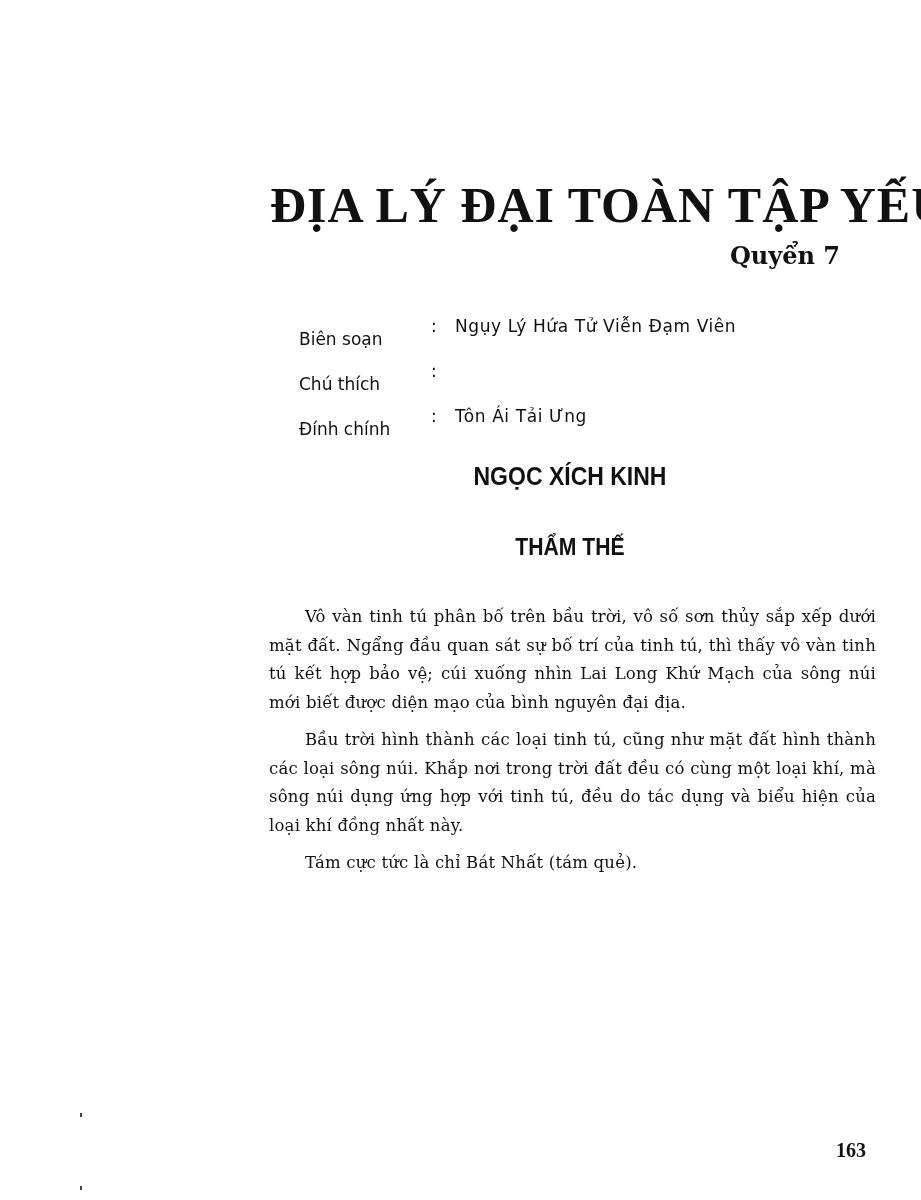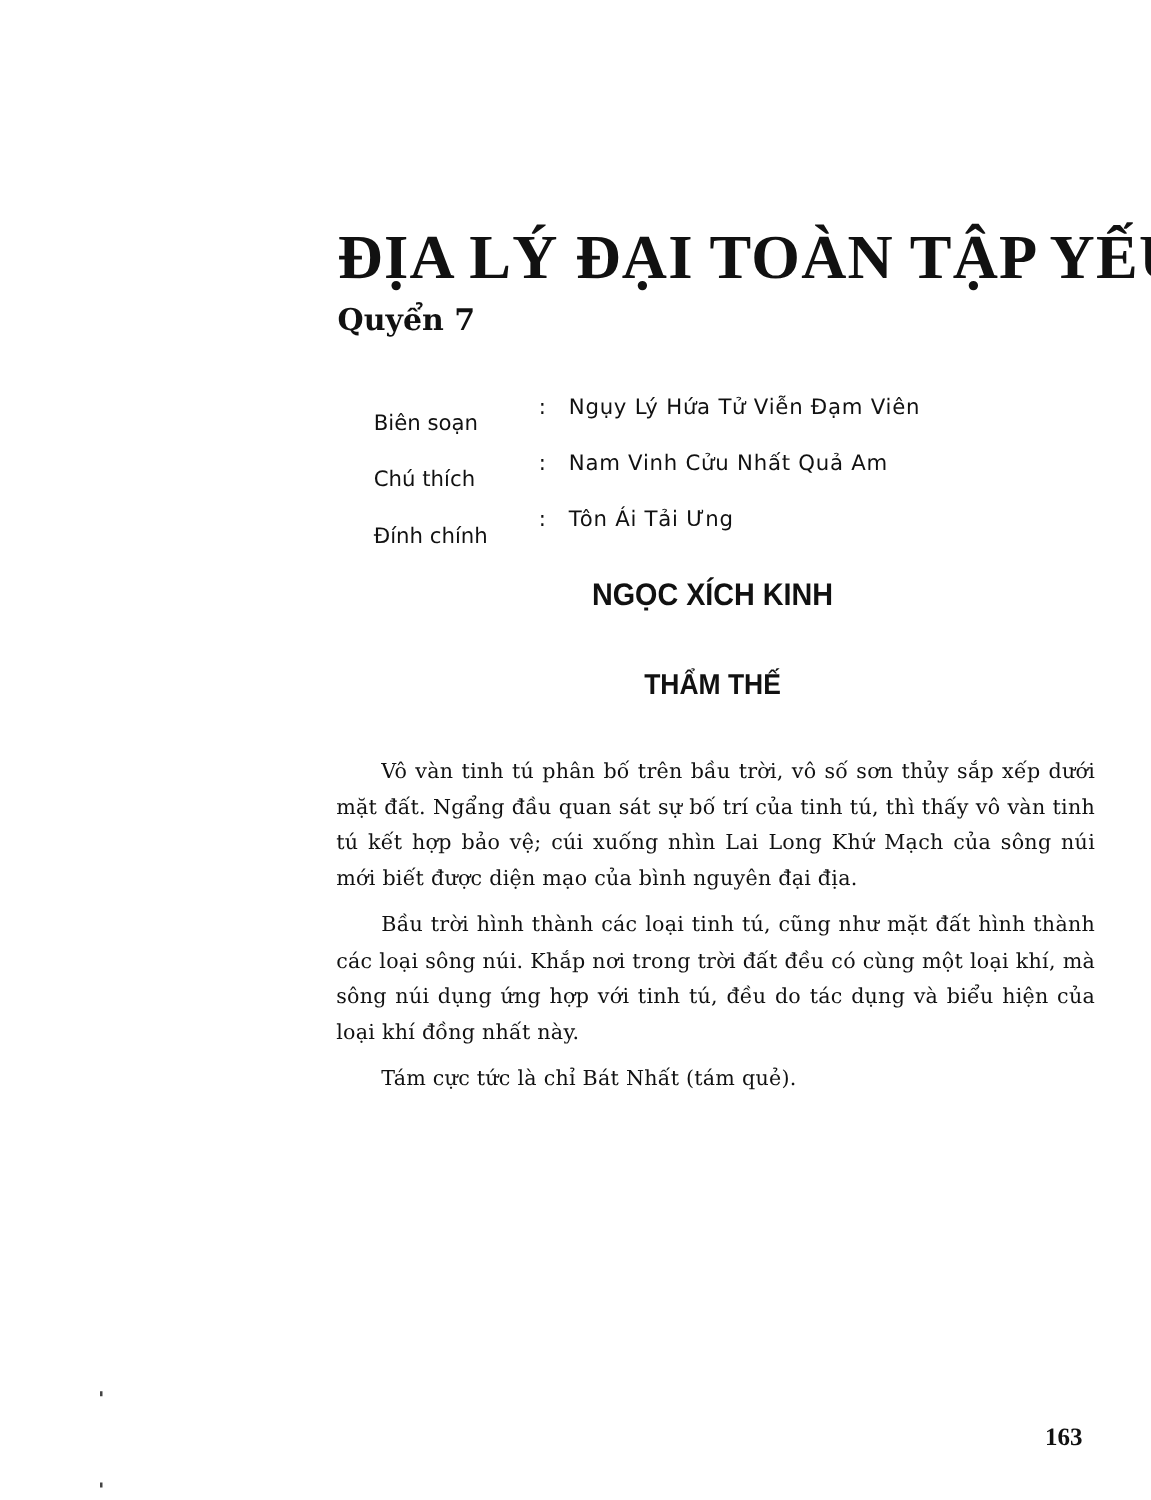--- a/index.html
+++ b/index.html
@@ -31,21 +31,21 @@
       font-size: 50px;
       letter-spacing: 1px;
       margin: 0;
       white-space: nowrap;
     }
     .volume {
       position: absolute;
       left: 270px;
       top: 241px;
       width: 570px;
-      text-align: left;
+      text-align: right;
       font-family: "DejaVu Serif", serif;
       font-weight: bold;
       font-size: 24px;
       margin: 0;
     }
     .credits {
       position: absolute;
       left: 299px;
       top: 310px;
       font-family: "DejaVu Sans", sans-serif;
@@ -137,21 +137,20 @@
 
   <div class="credits">
     <div class="credit-row">
       <span class="credit-label">Biên soạn</span>
       <span class="credit-colon">:</span>
       <span class="credit-value">Ngụy Lý Hứa Tử Viễn Đạm Viên</span>
     </div>
     <div class="credit-row">
       <span class="credit-label">Chú thích</span>
       <span class="credit-colon">:</span>
-      <span class="credit-value">Nam Vinh Cửu Nhất Quả Am</span>
     </div>
     <div class="credit-row">
       <span class="credit-label">Đính chính</span>
       <span class="credit-colon">:</span>
       <span class="credit-value">Tôn Ái Tải Ưng</span>
     </div>
   </div>
 
   <h2 class="section-title">NGỌC XÍCH KINH</h2>
   <h3 class="subsection-title">THẨM THẾ</h3>

